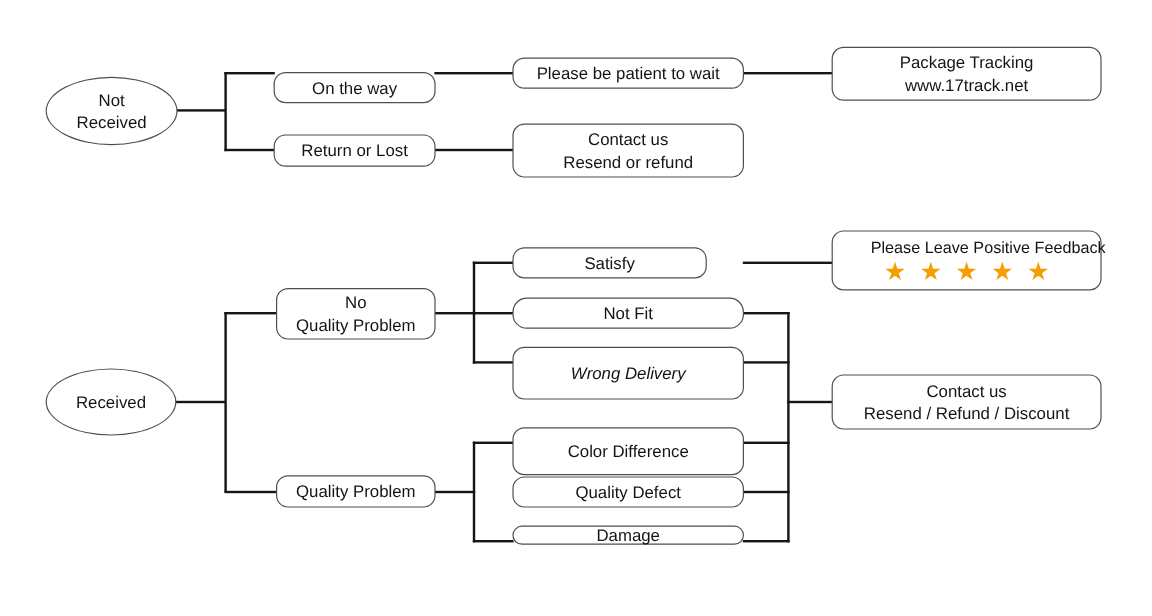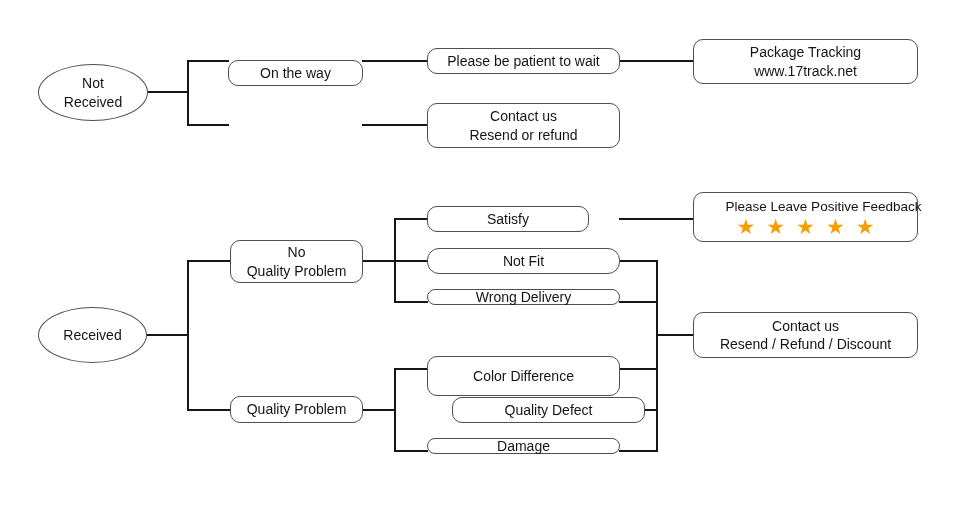--- a/index.html
+++ b/index.html
@@ -93,20 +93,23 @@
 
   <div class="node ellipse" style="left: 38px; top: 64px; width: 110px; height: 57px; border-color: rgb(79, 79, 79);">
     <span>Not</span>
     <span>Received</span>
   </div>
 
   <div class="node" style="left: 228px; top: 48px; width: 135px; height: 26px; border-color: rgb(79, 79, 79); margin-top: 12px;">
     <span>On the way</span>
   </div>
 
+  <div class="node" style="left: 228px; top: 112px; width: 135px; height: 27px; border-color: rgb(79, 79, 79);">
+    <span>Return or Lost</span>
+  </div>
 
   <div class="node" style="left: 427px; top: 48px; width: 193px; height: 26px; border-color: rgb(79, 79, 79);">
     <span>Please be patient to wait</span>
   </div>
 
   <div class="node" style="left: 693px; top: 39px; width: 225px; height: 45px; border-color: rgb(79, 79, 79);">
     <span>Package Tracking</span>
     <span>www.17track.net</span>
   </div>
 
@@ -129,29 +132,29 @@
   </div>
 
   <div class="node" style="left: 427px; top: 206px; width: 162px; height: 26px; border-color: rgb(79, 79, 79);">
     <span>Satisfy</span>
   </div>
 
   <div class="node" style="left: 427px; top: 248px; width: 193px; height: 26px; border-color: rgb(79, 79, 79); border-radius: 12px;">
     <span>Not Fit</span>
   </div>
 
-  <div class="node" style="left: 427px; top: 289px; width: 193px; height: 16px; border-color: rgb(79, 79, 79);">
+  <div class="node" style="left: 427px; top: 289px; width: 193px; height: 44px; border-color: rgb(79, 79, 79); font-style: italic;">
     <span>Wrong Delivery</span>
   </div>
 
   <div class="node" style="left: 427px; top: 356px; width: 193px; height: 40px; border-color: rgb(79, 79, 79);">
     <span>Color Difference</span>
   </div>
 
-  <div class="node" style="left: 452px; top: 397px; width: 193px; height: 26px; border-color: rgb(79, 79, 79);">
+  <div class="node" style="left: 427px; top: 397px; width: 193px; height: 26px; border-color: rgb(79, 79, 79);">
     <span>Quality Defect</span>
   </div>
 
   <div class="node" style="left: 427px; top: 438px; width: 193px; height: 16px; border-color: rgb(79, 79, 79);">
     <span>Damage</span>
   </div>
 
   <div class="node" style="left: 693px; top: 192px; width: 225px; height: 50px; border-color: rgb(79, 79, 79);">
     <span class="feedback-title">Please Leave Positive Feedback</span>
     <span class="stars">

